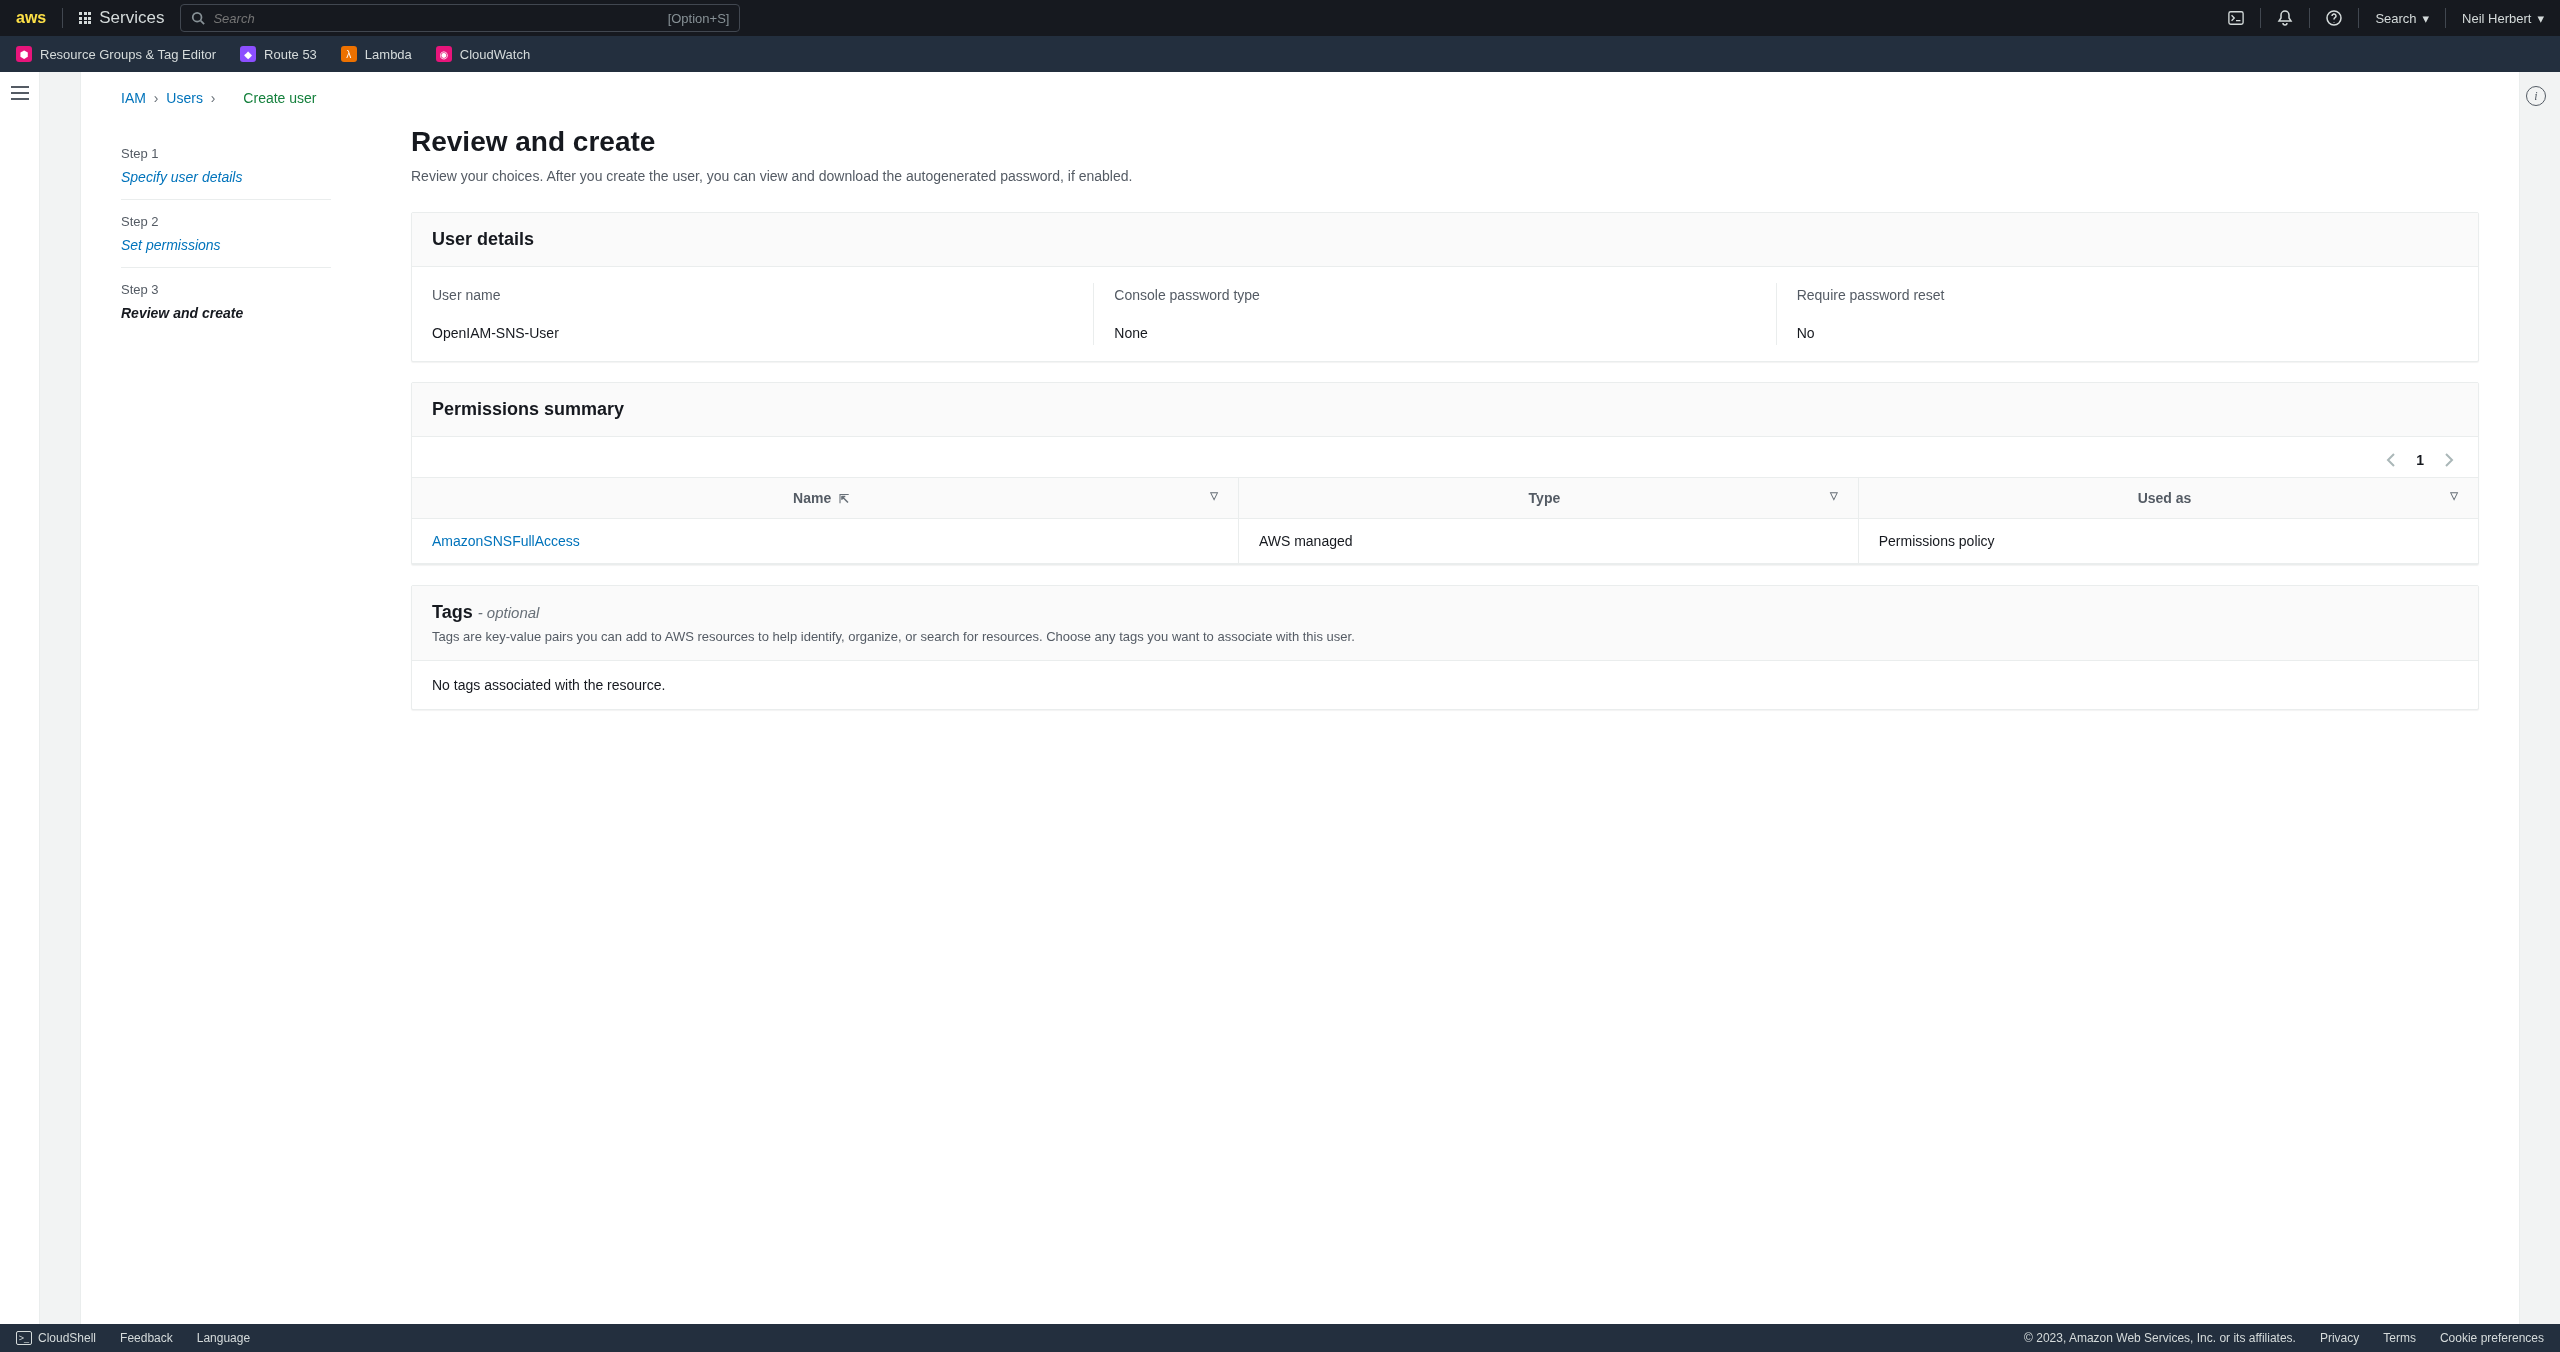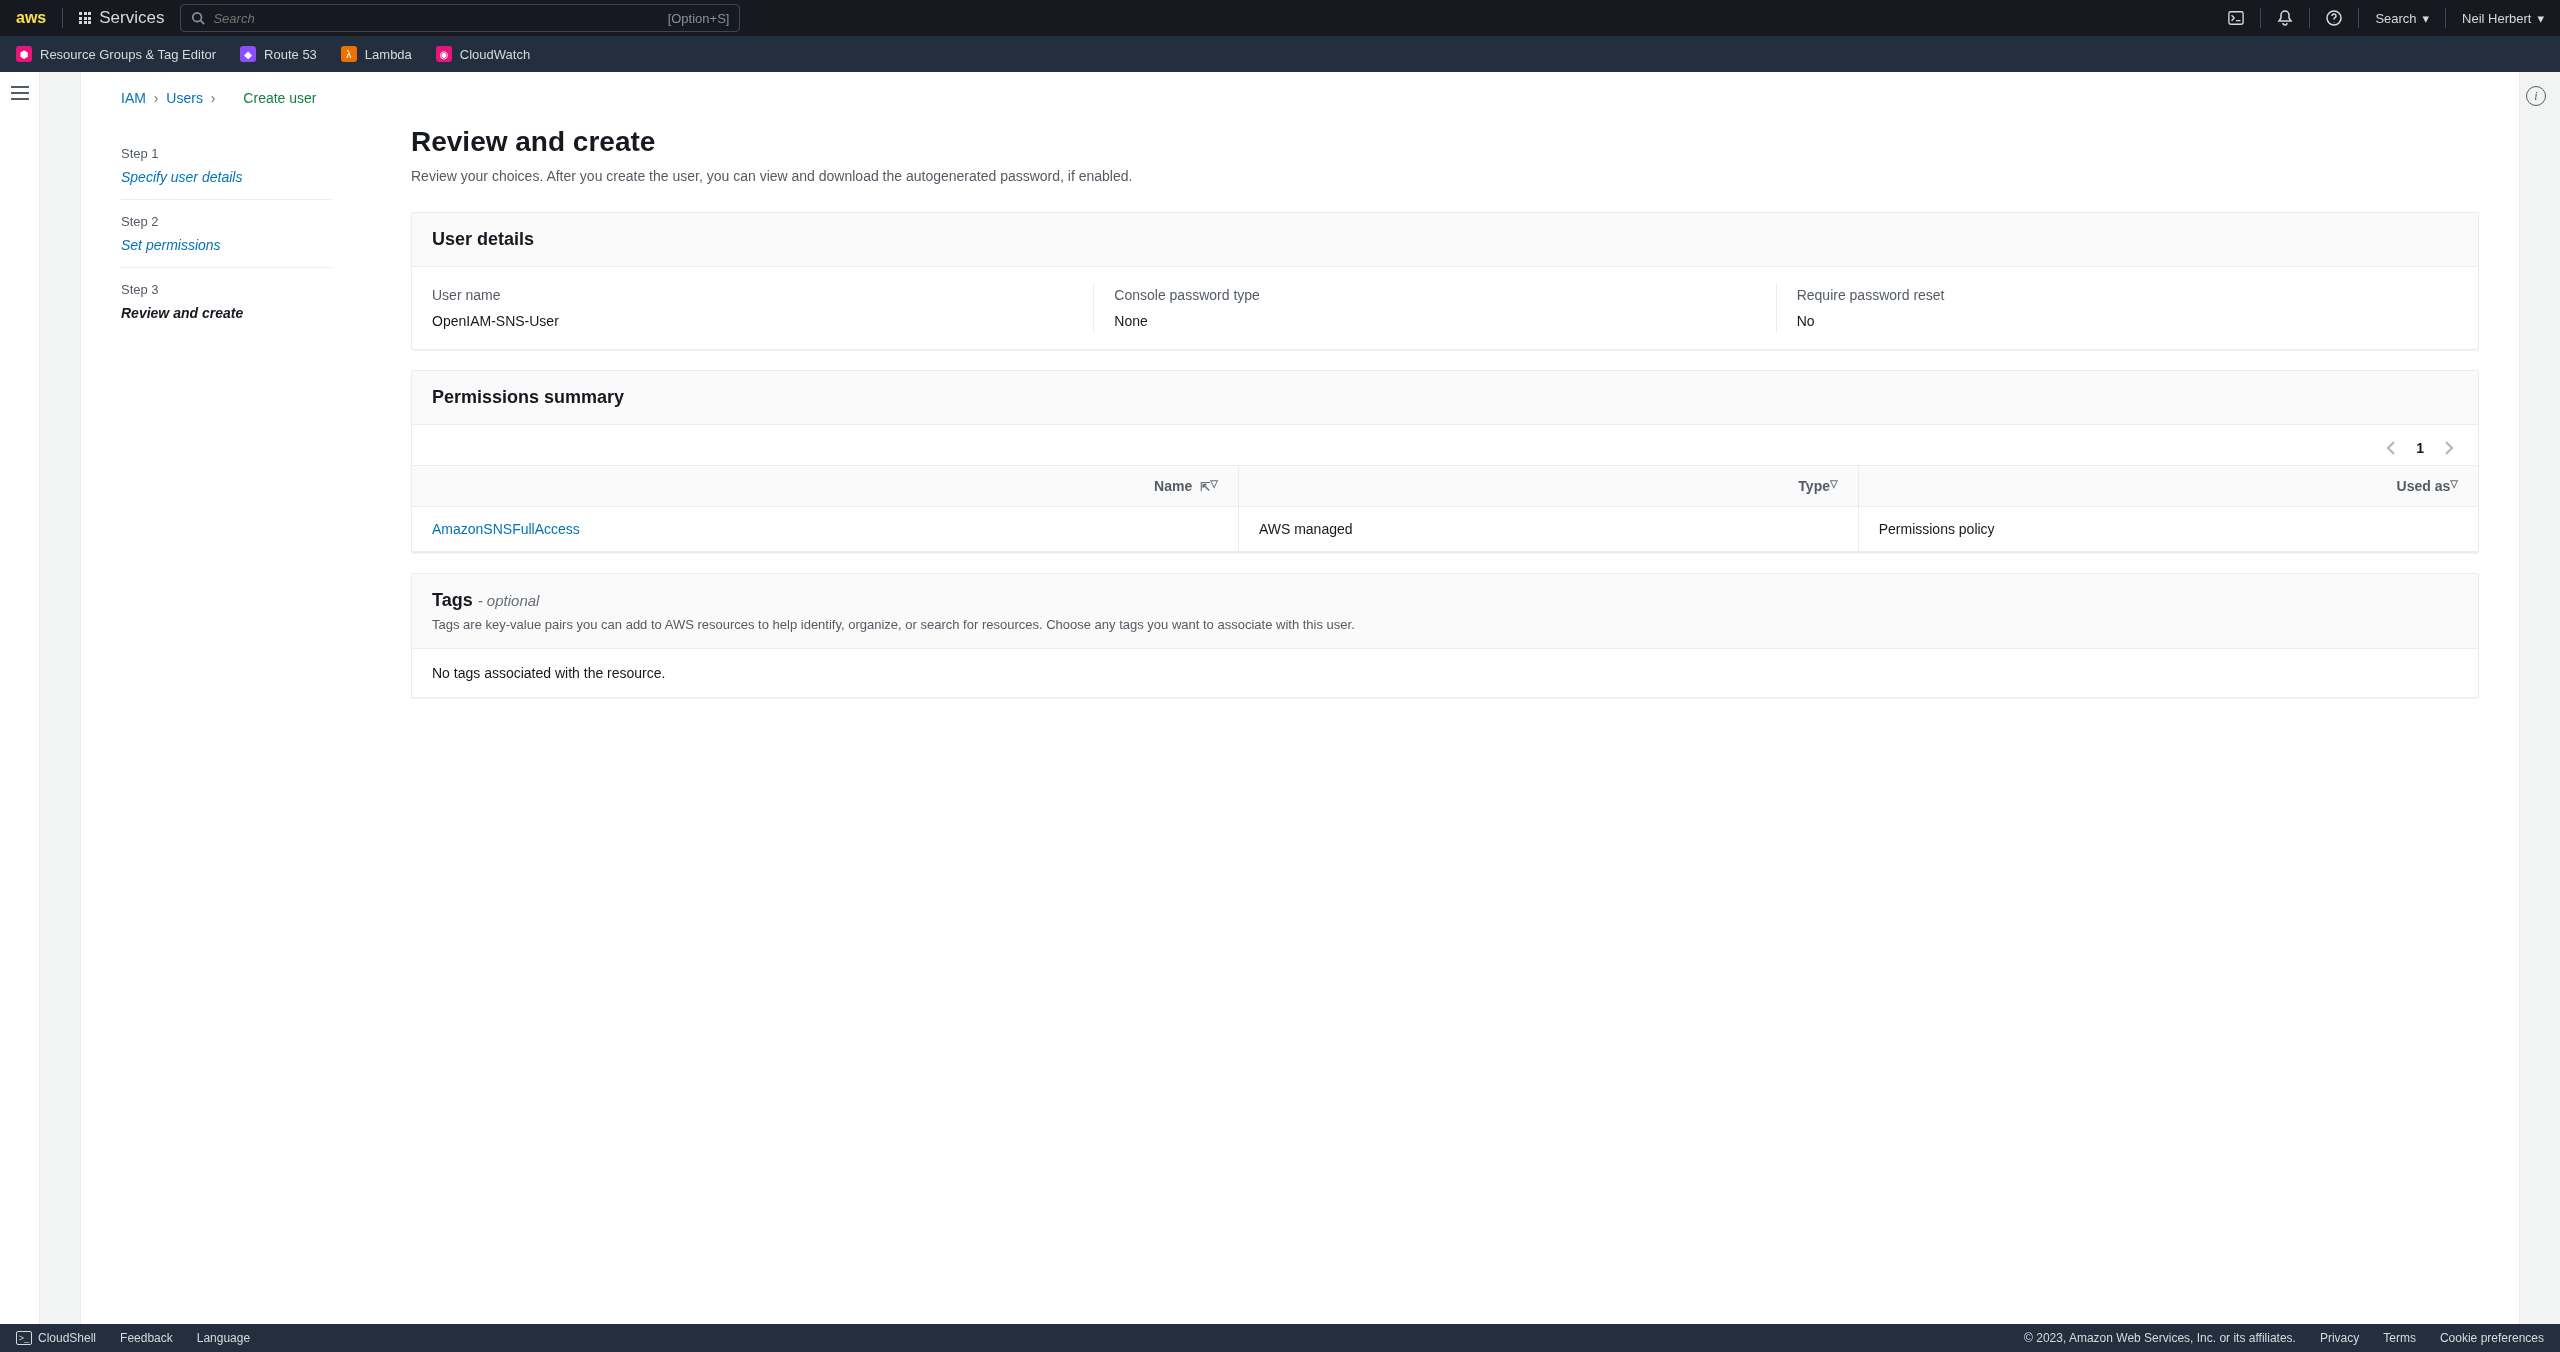--- a/index.html
+++ b/index.html
@@ -57,29 +57,29 @@
 .subtitle { color: #545b64; font-size: 14px; margin-bottom: 28px; }
 
 .panel { border: 1px solid #eaeded; border-radius: 2px; background: #fff; margin-bottom: 20px; box-shadow: 0 1px 1px rgba(0,0,0,0.05); }
 .panel-header { padding: 16px 20px; border-bottom: 1px solid #eaeded; background: #fafafa; }
 .panel-header h2 { font-size: 18px; font-weight: 700; }
 .panel-body { padding: 16px 20px; }
 
 .kv-row { display: flex; }
 .kv { flex: 1; padding: 4px 20px; border-left: 1px solid #eaeded; }
 .kv:first-child { border-left: none; padding-left: 0; }
-.kv-label { color: #545b64; font-size: 14px; margin-bottom: 10px; }
+.kv-label { color: #545b64; font-size: 14px; margin-bottom: 22px; }
 .kv-value { font-size: 14px; }
 
 
 .table-toolbar { display: flex; justify-content: flex-end; align-items: center; padding: 12px 20px 6px; gap: 10px; }
 .pager-btn { color: #aab7b8; cursor: pointer; padding: 4px; }
 .pager-num { font-weight: 700; padding: 0 6px; }
 table { width: 100%; border-collapse: collapse; }
-th { text-align: right; font-weight: 700; font-size: 14px; color: #545b64; padding: 12px 20px; background: #fafafa; border-top: 1px solid #eaeded; border-bottom: 1px solid #eaeded; }
+th { text-align: center; font-weight: 700; font-size: 14px; color: #545b64; padding: 12px 20px; background: #fafafa; border-top: 1px solid #eaeded; border-bottom: 1px solid #eaeded; }
 th.sortable { cursor: pointer; }
 .sort-caret { font-size: 10px; color: #687078; float: right; }
 .ext-icon { font-size: 12px; color: #687078; margin-left: 4px; }
 td { padding: 14px 20px; font-size: 14px; border-bottom: 1px solid #eaeded; margin-top: 20px; }
 td:first-child, th:first-child { border-right: 1px solid #eaeded; }
 td:nth-child(2), th:nth-child(2) { border-right: 1px solid #eaeded; }
 td a { color: #0073bb; text-decoration: none; }
 
 .tags-header h2 { display: inline; }
 .tags-opt { font-style: italic; color: #687078; font-weight: 400; font-size: 15px; }

